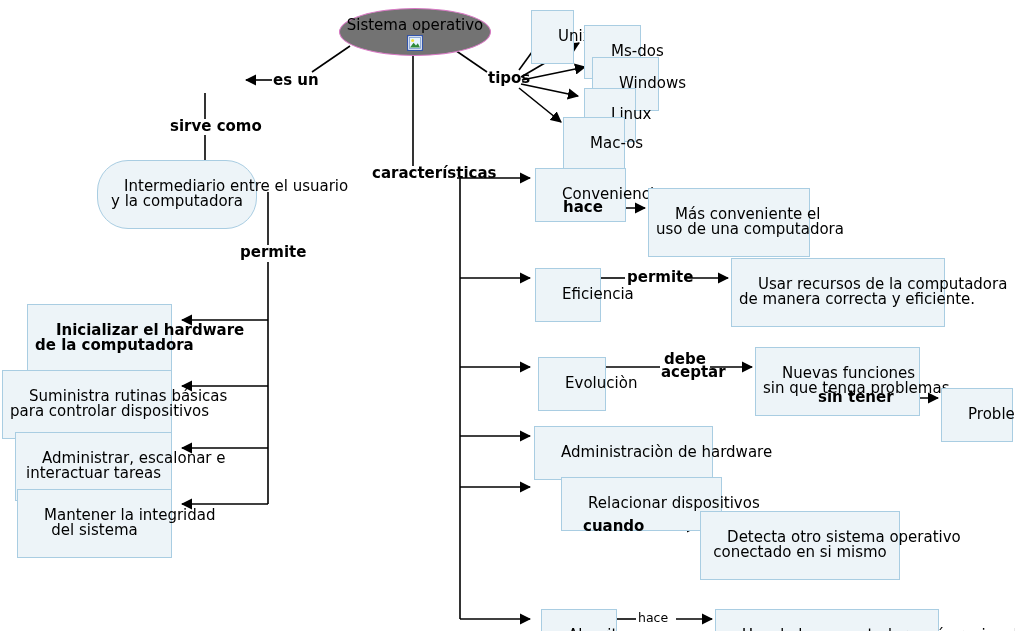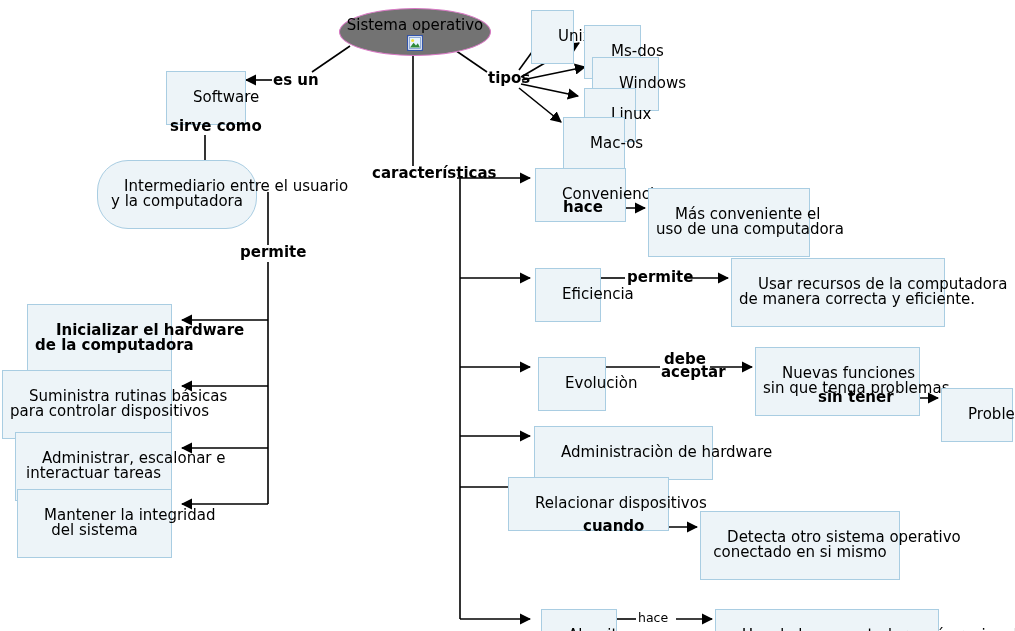--- a/index.html
+++ b/index.html
@@ -139,23 +139,20 @@
   <div class="root" style="left:339px; top:8px; width:152px; height:48px;">
     <span class="root-label">Sistema operativo</span>
     <svg class="root-icon" viewBox="0 0 16 16" xmlns="http://www.w3.org/2000/svg">
       <rect x="0.5" y="0.5" width="15" height="15" fill="#ffffff" stroke="#3355aa" stroke-width="1.4"></rect>
       <rect x="2.5" y="2.5" width="11" height="11" fill="#e8f4ff" stroke="#7799cc" stroke-width="0.8"></rect>
       <circle cx="5.6" cy="5.4" r="1.5" fill="#f2e23a"></circle>
       <path d="M 3 12.5 L 6.6 7.8 L 9 10.4 L 10.8 8.2 L 13 12.5 Z" fill="#2f8a3a"></path>
     </svg>
   </div>
 
-  <div class="node" style="left:166px; top:71px; width:80px;">
-    <span>Software</span>
-  </div>
 
   <div class="node" style="left:97px; top:160px; width:160px;border-radius:31px;">
     <span>Intermediario entre el usuario
 y la computadora</span>
   </div>
 
   <div class="node" style="left:27px; top:304px; width:145px;font-weight:bold;">
     <span>Inicializar el hardware
 de la computadora</span>
   </div>
@@ -223,21 +220,21 @@
   </div>
 
   <div class="node" style="left:941px; top:388px; width:72px;">
     <span>Problemas</span>
   </div>
 
   <div class="node" style="left:534px; top:426px; width:179px;">
     <span>Administraciòn de hardware</span>
   </div>
 
-  <div class="node" style="left:508px; top:477px; width:161px;">
+  <div class="node" style="left:561px; top:477px; width:161px;">
     <span>Relacionar dispositivos</span>
   </div>
 
   <div class="node" style="left:700px; top:511px; width:200px;">
     <span>Detecta otro sistema operativo
 conectado en si mismo</span>
   </div>
 
   <div class="node" style="left:541px; top:609px; width:76px;">
     <span>Algoritmos</span>

